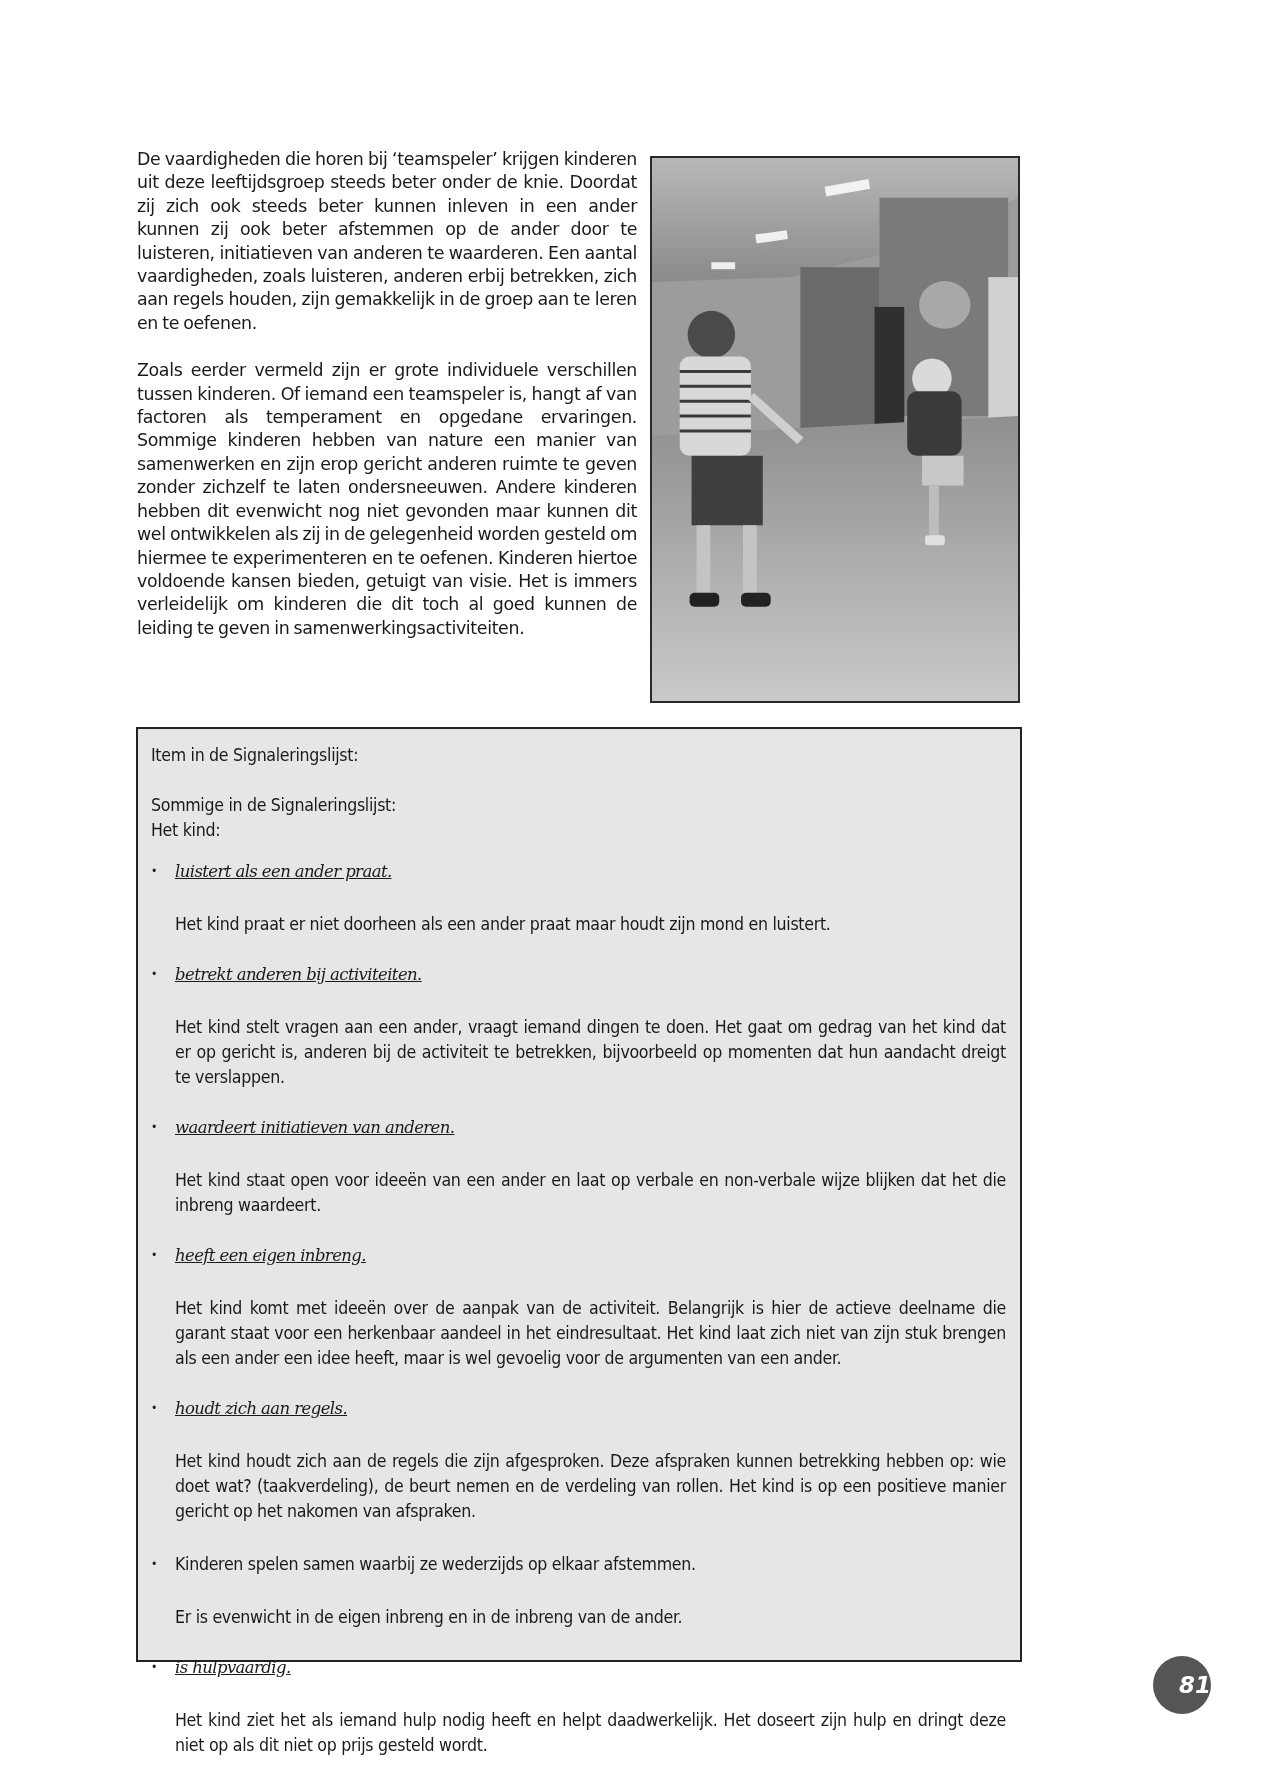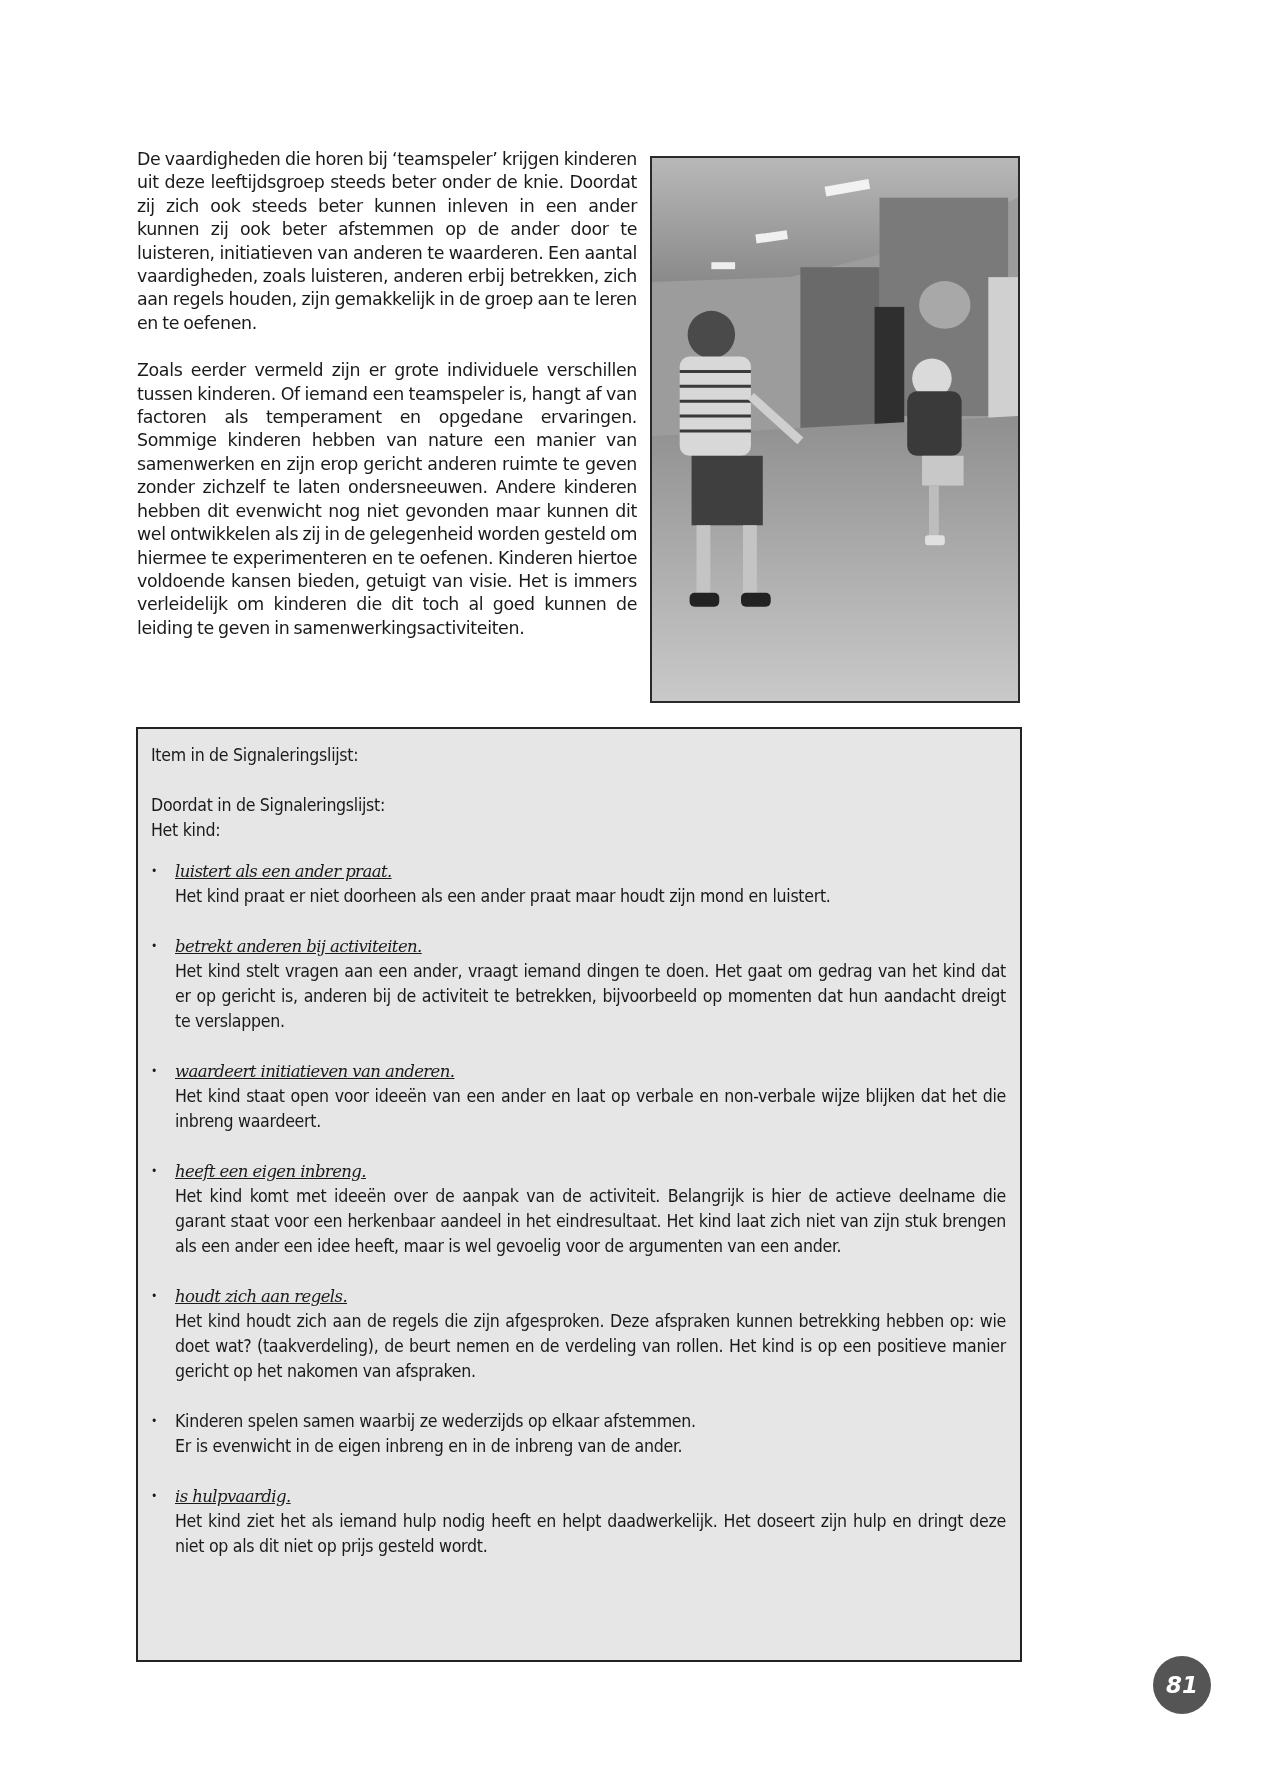--- a/index.html
+++ b/index.html
@@ -15,23 +15,23 @@
          border:2px solid #222; background:#e6e6e6; padding:14px 14px 0 13px;
          font-family:"DejaVu Sans Condensed","DejaVu Sans", sans-serif; font-size:17.6px; line-height:25px; letter-spacing:-0.3px; }
   .box .lbl { margin:0; }
   .box .title { margin:0; font-weight:bold; font-style:italic; font-size:19px; letter-spacing:-0.2px; }
   .box .spacer { height:25px; }
   .items { list-style:none; margin:16px 0 0 0; padding:0; }
   .items li { position:relative; padding-left:24px; margin-bottom:25px; }
   .items li .bullet { position:absolute; left:0; top:0; font-size:12px; }
   .items li .sub { font-style:italic; display:block; font-family:"DejaVu Serif", serif; font-size:16.5px; letter-spacing:-0.6px;text-decoration:underline; }
   .items li .desc { display:block; text-align:justify; }
-  .items li .desc span { display:block; }
+  .items li .desc span { display:block;margin-top:28px; }
   .pagenum { position:absolute; left:1153px; top:1656px; width:58px; height:58px; border-radius:50%; background:#555;
-             color:#fff; font-weight:bold; font-style:italic; font-size:23px; line-height:58px; text-align:center;
+             color:#fff; font-weight:bold; font-style:italic; font-size:23px; line-height:58px; text-align:right;
              font-family:"DejaVu Sans", sans-serif; }
 </style>
 </head>
 <body>
 
 <div class="intro">
   <p>De vaardigheden die horen bij ‘teamspeler’ krijgen kinderen uit deze leeftijdsgroep steeds beter onder de knie. Doordat zij zich ook steeds beter kunnen inle­ven in een ander kunnen zij ook beter afstemmen op de ander door te luisteren, initiatieven van anderen te waarderen. Een aantal vaardigheden, zoals luisteren, anderen erbij betrekken, zich aan regels houden, zijn gemakkelijk in de groep aan te leren en te oefenen.</p>
   <p>Zoals eerder vermeld zijn er grote individuele verschil­len tussen kinderen. Of iemand een teamspeler is, hangt af van factoren als temperament en opgedane ervaringen. Sommige kinderen hebben van nature een manier van samenwerken en zijn erop gericht anderen ruimte te geven zonder zichzelf te laten on­dersneeuwen. Andere kinderen hebben dit evenwicht nog niet gevonden maar kunnen dit wel ontwikkelen als zij in de gelegenheid worden gesteld om hiermee te experimenteren en te oefenen. Kinderen hiertoe voldoende kansen bieden, getuigt van visie. Het is im­mers verleidelijk om kinderen die dit toch al goed kun­nen de leiding te geven in samenwerkingsactiviteiten.</p>
 </div>
 
@@ -79,21 +79,21 @@
     <rect x="258" y="235" width="55" height="65" rx="10" fill="#3a3a3a"></rect>
     <rect x="273" y="300" width="42" height="30" fill="#c8c8c8"></rect>
     <rect x="280" y="330" width="10" height="55" fill="#bdbdbd"></rect>
     <rect x="276" y="380" width="20" height="10" rx="3" fill="#e0e0e0"></rect>
   </svg>
 </div>
 
 <div class="box">
   <p class="lbl">Item in de Signaleringslijst:</p>
   <div class="spacer"></div>
-  <p class="lbl">Doordat in de Signaleringslijst:</p>
+  <p class="lbl">Sommige in de Signaleringslijst:</p>
   <p class="lbl">Het kind:</p>
   <ul class="items">
     <li>
       <span class="bullet">•</span>
       <span class="sub">luistert als een ander praat.</span>
       <span class="desc">
           <span>Het kind praat er niet doorheen als een ander praat maar houdt zijn mond en luistert.</span>
         </span>
     </li>
     <li>

